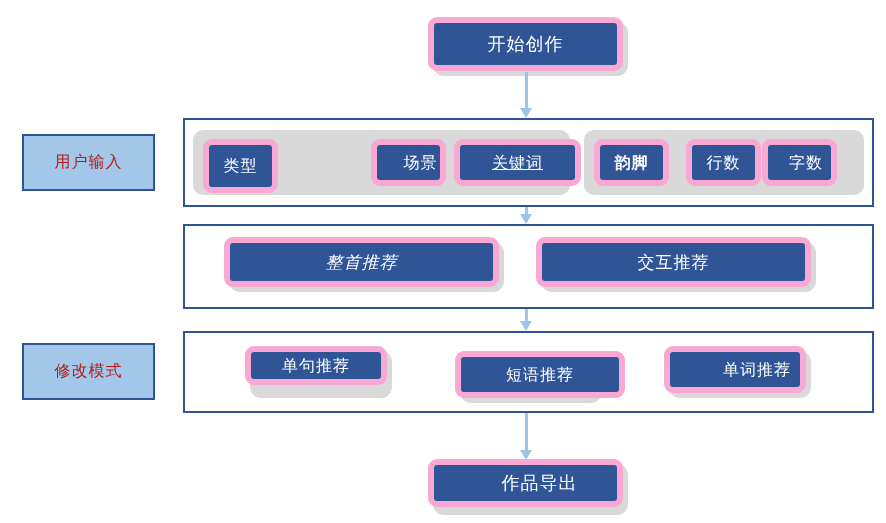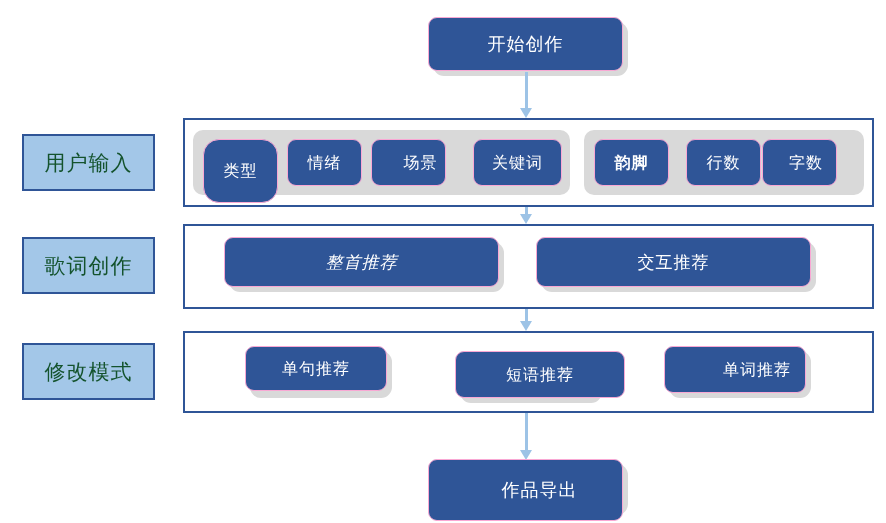--- a/index.html
+++ b/index.html
@@ -17,22 +17,22 @@
     background: #ffffff;
     overflow: hidden;
   }
 
   
   .stage-label {
     position: absolute;
     box-sizing: border-box;
     background: #a3c7e8;
     border: 2px solid #2f5597;
-    color: #14532d;
-    font-size: 21px;
+    color: #b91c1c;
+    font-size: 16px;
     letter-spacing: 1px;
     display: flex;
     align-items: center;
     justify-content: center;
     text-align: center;
   }
 
   
   .stage-box {
     position: absolute;
@@ -47,21 +47,21 @@
     box-sizing: border-box;
     background: #d9d9d9;
     border-radius: 10px;
   }
 
   
   .node {
     position: absolute;
     box-sizing: border-box;
     background: #2f5597;
-    border: 1px solid #f9a8d4;
+    border: 6px solid #f9a8d4;
     border-radius: 9px;
     color: #ffffff;
     display: flex;
     align-items: center;
     justify-content: center;
     text-align: center;
     letter-spacing: 1px;
     line-height: 1;
   }
   .node.sm  { font-size: 16px; }
@@ -111,64 +111,62 @@
   <div class="arrow" style="left:519px; top:72px; width:14px; height:46px;">
     <div class="shaft" style="height:36px;"></div>
     <div class="head"></div>
   </div>
 
   <div class="stage-label" style="left:22px; top:134px; width:133px; height:57px;">用户输入</div>
 
   <div class="stage-box" style="left:183px; top:118px; width:691px; height:89px;"></div>
 
   <div class="group-panel" style="left:193px; top:130px; width:377px; height:65px;"></div>
-  <div class="node sm" style="left:203px; top:139px; width:75px; height:64px;border-radius:16px;">类型</div>
-  <div class="node sm" style="left:287px; top:139px; width:75px; height:47px;">情绪</div>
+  <div class="node sm" style="left:203px; top:139px; width:75px; height:54px;">类型</div>
   <div class="node sm" style="left:371px; top:139px; width:75px; height:47px;padding-left:24px;">场景</div>
-  <div class="node sm" style="left:473px; top:139px; width:89px; height:47px;">关键词</div>
+  <div class="node sm" style="left:454px; top:139px; width:127px; height:47px;text-decoration:underline;">关键词</div>
 
   <div class="group-panel" style="left:584px; top:130px; width:280px; height:65px;"></div>
   <div class="node sm" style="left:594px; top:139px; width:75px; height:47px;font-weight:bold;">韵脚</div>
   <div class="node sm" style="left:678px; top:139px; width:75px; height:47px;margin-left:8px;">行数</div>
   <div class="node sm" style="left:762px; top:139px; width:75px; height:47px;padding-left:13px;">字数</div>
 
   <div class="arrow" style="left:519px; top:207px; width:14px; height:17px;">
     <div class="shaft" style="height:8px;"></div>
     <div class="head"></div>
   </div>
 
-  <div class="stage-label" style="left:22px; top:237px; width:133px; height:57px;">歌词创作</div>
 
   <div class="stage-box" style="left:183px; top:224px; width:691px; height:85px;"></div>
 
   <div class="node-shadow" style="left:229px; top:242px; width:275px; height:50px;"></div>
   <div class="node md" style="left:224px; top:237px; width:275px; height:50px;font-style:italic;">整首推荐</div>
 
   <div class="node-shadow" style="left:541px; top:242px; width:275px; height:50px;"></div>
   <div class="node md" style="left:536px; top:237px; width:275px; height:50px;">交互推荐</div>
 
   <div class="arrow" style="left:519px; top:309px; width:14px; height:22px;">
     <div class="shaft" style="height:13px;"></div>
     <div class="head"></div>
   </div>
 
   <div class="stage-label" style="left:22px; top:343px; width:133px; height:57px;">修改模式</div>
 
   <div class="stage-box" style="left:183px; top:331px; width:691px; height:82px;"></div>
 
   <div class="node-shadow" style="left:250px; top:351px; width:142px; height:47px;"></div>
-  <div class="node sm" style="left:245px; top:346px; width:142px; height:45px;">单句推荐</div>
+  <div class="node sm" style="left:245px; top:346px; width:142px; height:39px;">单句推荐</div>
 
   <div class="node-shadow" style="left:460px; top:356px; width:142px; height:47px;"></div>
   <div class="node sm" style="left:455px; top:351px; width:170px; height:47px;">短语推荐</div>
 
   <div class="node-shadow" style="left:669px; top:351px; width:142px; height:47px;"></div>
   <div class="node sm" style="left:664px; top:346px; width:142px; height:47px;padding-left:44px;">单词推荐</div>
 
   <div class="arrow" style="left:519px; top:413px; width:14px; height:47px;">
     <div class="shaft" style="height:37px;"></div>
     <div class="head"></div>
   </div>
 
   <div class="node-shadow" style="left:433px; top:464px; width:195px; height:51px;"></div>
-  <div class="node lg" style="left:428px; top:459px; width:195px; height:62px;padding-left:28px;">作品导出</div>
+  <div class="node lg" style="left:428px; top:459px; width:195px; height:48px;padding-left:28px;">作品导出</div>
 
 </div>
 
 </body></html>

